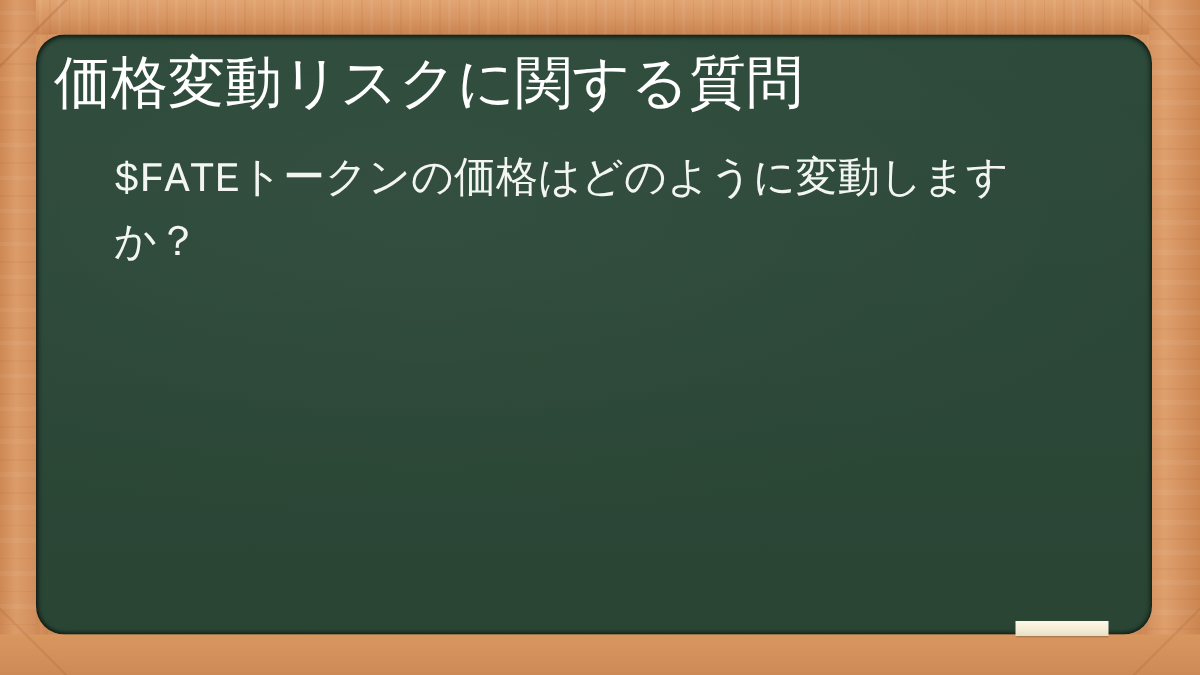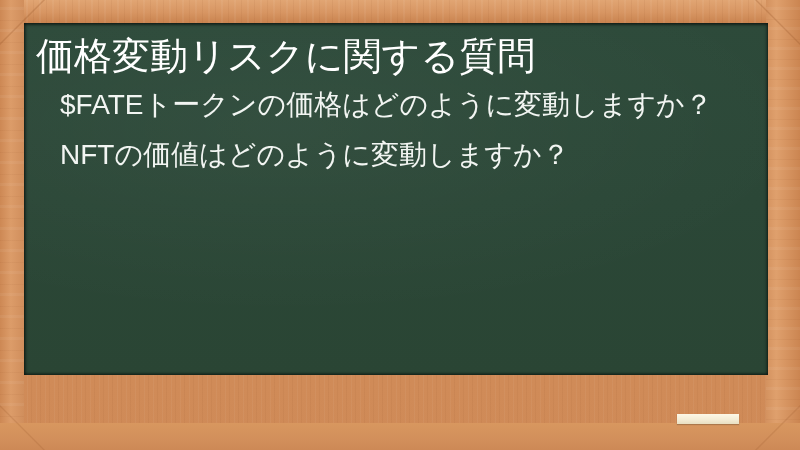--- a/index.html
+++ b/index.html
@@ -108,33 +108,34 @@
     background: linear-gradient(45deg, rgba(0,0,0,0) 46%, rgba(150,85,40,0.22) 48%, rgba(0,0,0,0) 50%); }
   .miter-br { right: 0; bottom: 0;
     background: linear-gradient(315deg, rgba(0,0,0,0) 46%, rgba(150,85,40,0.22) 48%, rgba(0,0,0,0) 50%); }
 
   
   .board {
     position: absolute;
     left: 24px;
     top: 23px;
     width: 744px;
-    height: 352px;
+    height: 400px;
     background:
       radial-gradient(ellipse 120% 90% at 35% 30%,
         rgba(255,255,255,0.035) 0%,
         rgba(255,255,255,0.0) 60%),
       linear-gradient(180deg, #2d4a3a 0%, #2b4737 50%, #2a4534 100%);
     box-shadow:
       inset 0 2px 3px rgba(0,0,0,0.45),
       inset 2px 0 3px rgba(0,0,0,0.35),
       inset -2px 0 3px rgba(0,0,0,0.25),
       inset 0 -2px 2px rgba(0,0,0,0.25);
     box-sizing: border-box;
     overflow: hidden;
+    border-radius: 19px;
   }
 
   .board-inner {
     position: absolute;
     inset: 0;
     padding: 6px 14px 0 6px;
     box-sizing: border-box;
   }
 
   .board-title {
@@ -143,22 +144,23 @@
     color: #ffffff;
     font-size: 38px;
     line-height: 54px;
     font-weight: normal;
     letter-spacing: 0px;
     white-space: nowrap;
   }
 
   .qa-list {
     list-style: none;
-    margin: 0;
+    margin: 16px;
     padding: 0;
+    font-family: Liberation Mono, monospace;
   }
 
   .qa-item {
     color: #f2f5f2;
     font-size: 28px;
     line-height: 43px;
     padding: 0 22px 0 30px;
     margin: 0 0 7px 0;
     word-break: break-all;
   }
@@ -191,21 +193,20 @@
   <div class="miter miter-bl"></div>
   <div class="miter miter-br"></div>
 
   <div class="board">
     <div class="board-inner">
 
       <h1 class="board-title">価格変動リスクに関する質問</h1>
 
       <ul class="qa-list">
         <li class="qa-item">$FATEトークンの価格はどのように変動しますか？</li>
-        <li class="qa-item">NFTの価値はどのように変動しますか？</li>
       </ul>
 
     </div>
   </div>
 
   <div class="chalk-piece"></div>
 
 </div>
 
 </body></html>

